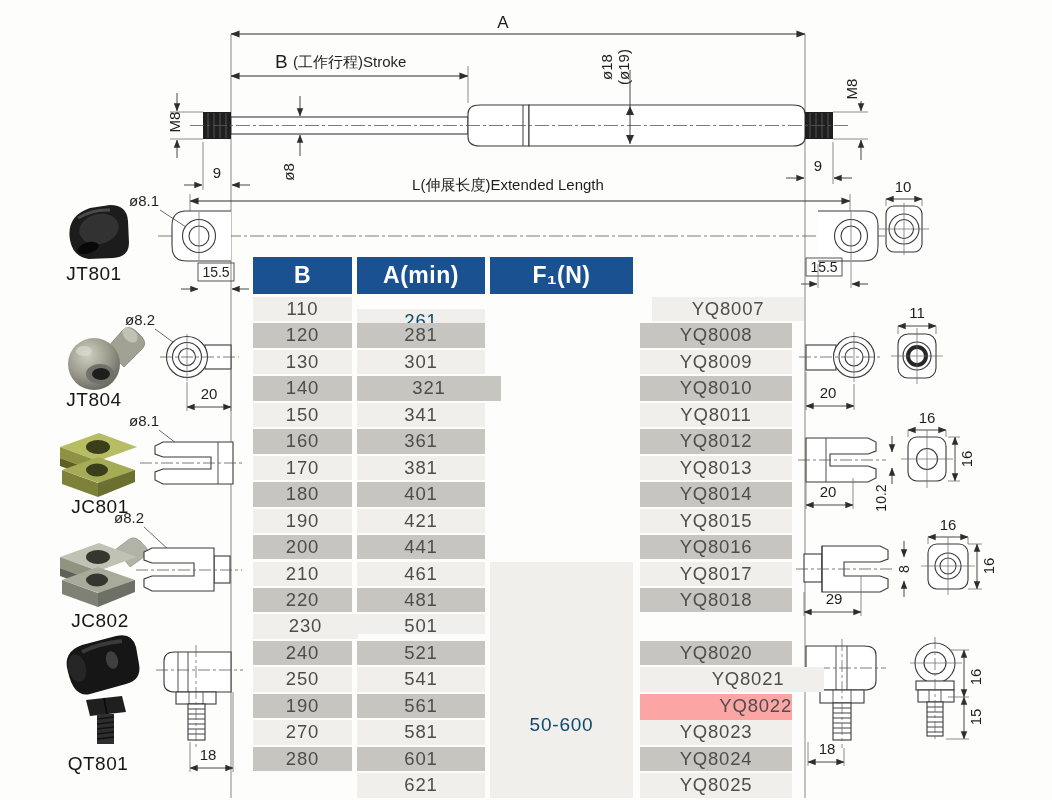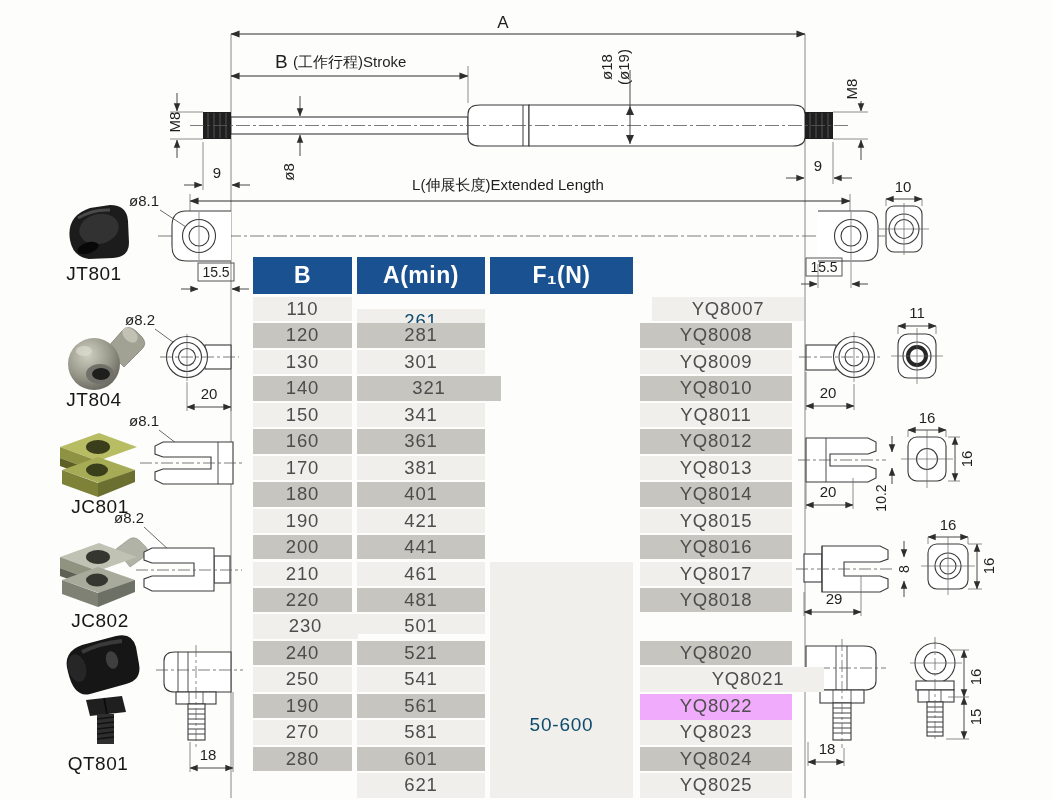--- a/index.html
+++ b/index.html
@@ -402,21 +402,21 @@
       <div class="cell" style="left: 253px; top: 614.4px; width: 105px; height: 24.45px; line-height: 24.45px; background: rgb(241, 239, 235); color: rgb(77, 77, 75);">230</div>
       <div class="cell" style="left: 357px; top: 614.4px; width: 128px; height: 20px; line-height: 24.45px; background: rgb(241, 239, 235); color: rgb(77, 77, 75);">501</div>
       <div class="cell" style="left: 253px; top: 640.85px; width: 99px; height: 24.45px; line-height: 24.45px; background: rgb(199, 197, 192); color: rgb(77, 77, 75);">240</div>
       <div class="cell" style="left: 357px; top: 640.85px; width: 128px; height: 24.45px; line-height: 24.45px; background: rgb(199, 197, 192); color: rgb(77, 77, 75);">521</div>
       <div class="cell" style="left: 640px; top: 640.85px; width: 152px; height: 24.45px; line-height: 24.45px; background: rgb(199, 197, 192); color: rgb(77, 77, 75);">YQ8020</div>
       <div class="cell" style="left: 253px; top: 667.3px; width: 99px; height: 24.45px; line-height: 24.45px; background: rgb(241, 239, 235); color: rgb(77, 77, 75);">250</div>
       <div class="cell" style="left: 357px; top: 667.3px; width: 128px; height: 24.45px; line-height: 24.45px; background: rgb(241, 239, 235); color: rgb(77, 77, 75);">541</div>
       <div class="cell" style="left: 640px; top: 667.3px; width: 152px; height: 24.45px; line-height: 24.45px; background: rgb(241, 239, 235); color: rgb(77, 77, 75); padding-left: 32px;">YQ8021</div>
       <div class="cell" style="left: 253px; top: 693.75px; width: 99px; height: 24.45px; line-height: 24.45px; background: rgb(199, 197, 192); color: rgb(77, 77, 75);">190</div>
       <div class="cell" style="left: 357px; top: 693.75px; width: 128px; height: 24.45px; line-height: 24.45px; background: rgb(199, 197, 192); color: rgb(77, 77, 75);">561</div>
-      <div class="cell" style="left: 640px; top: 693.75px; width: 152px; height: 36px; line-height: 24.45px; background: #f0abfc; color: rgb(77, 77, 75);">YQ8022</div>
+      <div class="cell" style="left: 640px; top: 693.75px; width: 152px; height: 36px; line-height: 24.45px; background: #fca5a5; color: rgb(77, 77, 75); text-align: right;">YQ8022</div>
       <div class="cell" style="left: 253px; top: 720.2px; width: 99px; height: 24.45px; line-height: 24.45px; background: rgb(241, 239, 235); color: rgb(77, 77, 75);">270</div>
       <div class="cell" style="left: 357px; top: 720.2px; width: 128px; height: 24.45px; line-height: 24.45px; background: rgb(241, 239, 235); color: rgb(77, 77, 75);">581</div>
       <div class="cell" style="left: 640px; top: 720.2px; width: 152px; height: 24.45px; line-height: 24.45px; background: rgb(241, 239, 235); color: rgb(77, 77, 75);">YQ8023</div>
       <div class="cell" style="left: 253px; top: 746.65px; width: 99px; height: 24.45px; line-height: 24.45px; background: rgb(199, 197, 192); color: rgb(77, 77, 75);">280</div>
       <div class="cell" style="left: 357px; top: 746.65px; width: 128px; height: 24.45px; line-height: 24.45px; background: rgb(199, 197, 192); color: rgb(77, 77, 75);">601</div>
       <div class="cell" style="left: 640px; top: 746.65px; width: 152px; height: 24.45px; line-height: 24.45px; background: rgb(199, 197, 192); color: rgb(77, 77, 75);">YQ8024</div>
       <div class="cell" style="left: 253px; top: 773.1px; width: 87px; height: 24.45px; line-height: 24.45px; background: rgb(241, 239, 235); color: rgb(77, 77, 75); margin-top: 44px;">290</div>
       <div class="cell" style="left: 357px; top: 773.1px; width: 128px; height: 24.45px; line-height: 24.45px; background: rgb(241, 239, 235); color: rgb(77, 77, 75);">621</div>
       <div class="cell" style="left: 640px; top: 773.1px; width: 152px; height: 24.45px; line-height: 24.45px; background: rgb(241, 239, 235); color: rgb(77, 77, 75);">YQ8025</div>
       <div class="fblock" style="left: 490px; width: 143px; top: 561.5px; height: 236.05px; background: rgb(241, 239, 235);">

